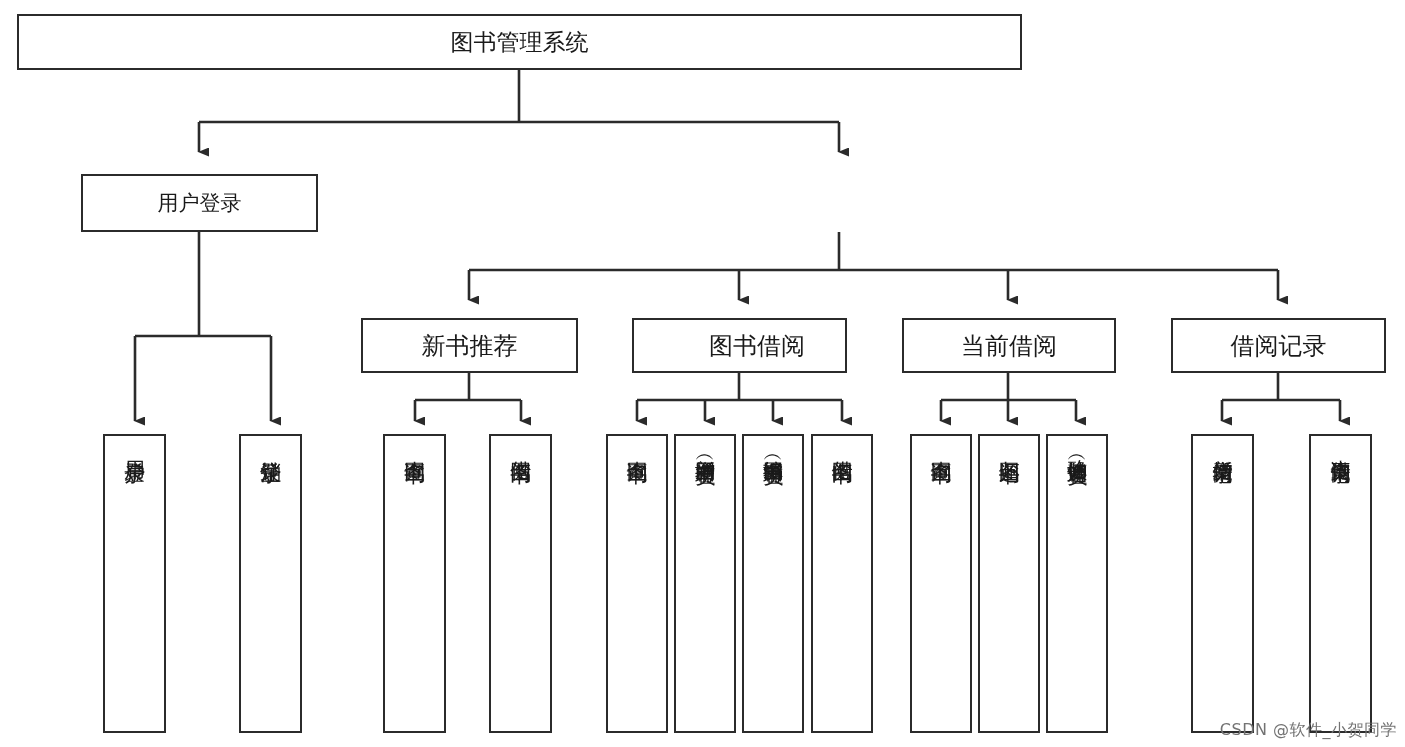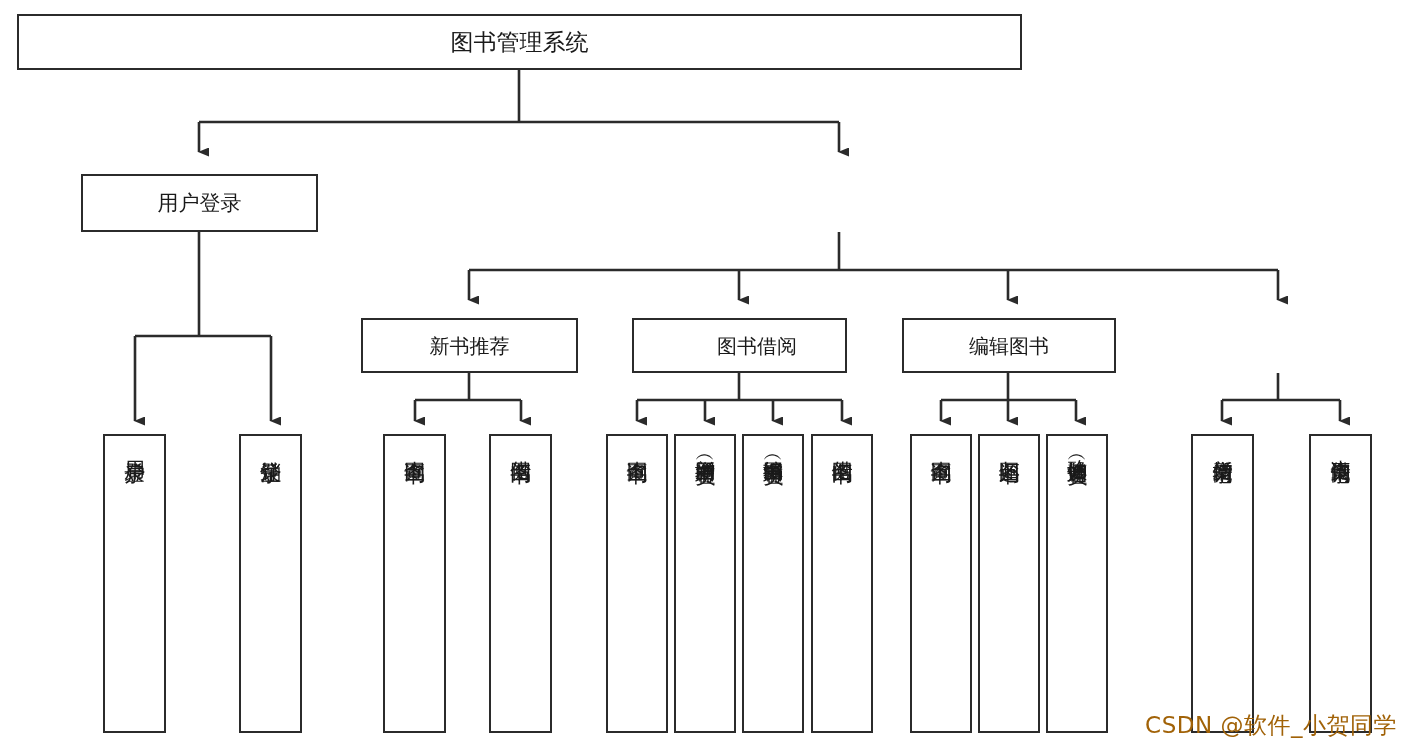--- a/index.html
+++ b/index.html
@@ -46,21 +46,21 @@
   
   .lvl-root .node-label {
     font-size: 23px;
   }
   
   .lvl-2 .node-label {
     font-size: 21px;
   }
   
   .lvl-3 .node-label {
-    font-size: 20px;
+    font-size: 24px;
   }
   
   .leaf {
     align-items: flex-start;
     justify-content: center;
     padding-top: 8px;
   }
   .leaf .node-label {
     font-size: 21px;
     line-height: 1.08;
@@ -69,22 +69,22 @@
     letter-spacing: 1px;
     white-space: nowrap;
   }
   .leaf.leaf-tall .node-label {
     font-size: 20px;
   }
   #watermark {
     position: absolute;
     right: 8px;
     bottom: 6px;
-    font-size: 23px;
-    color: #a16207;
+    font-size: 16px;
+    color: #737373;
     letter-spacing: 0.5px;
     z-index: 5;
     white-space: nowrap;
   }
 </style>
 </head>
 <body>
 
 <div id="diagram-canvas">
 
@@ -149,23 +149,26 @@
 
   <div class="node lvl-3" style="left:361px; top:318px; width:217px; height:55px;">
     <span class="node-label">新书推荐</span>
   </div>
 
   <div class="node lvl-3" style="left:632px; top:318px; width:215px; height:55px;padding-left:35px;">
     <span class="node-label">图书借阅</span>
   </div>
 
   <div class="node lvl-3" style="left:902px; top:318px; width:214px; height:55px;">
-    <span class="node-label">编辑图书</span>
-  </div>
-
+    <span class="node-label">当前借阅</span>
+  </div>
+
+  <div class="node lvl-3" style="left:1171px; top:318px; width:215px; height:55px;">
+    <span class="node-label">借阅记录</span>
+  </div>
 
   <div class="node leaf" style="left:103px; top:434px; width:63px; height:299px;">
     <span class="node-label">用户登录</span>
   </div>
   <div class="node leaf" style="left:239px; top:434px; width:63px; height:299px;">
     <span class="node-label">注销登录</span>
   </div>
 
   <div class="node leaf" style="left:383px; top:434px; width:63px; height:299px;">
     <span class="node-label">查询图书</span>

